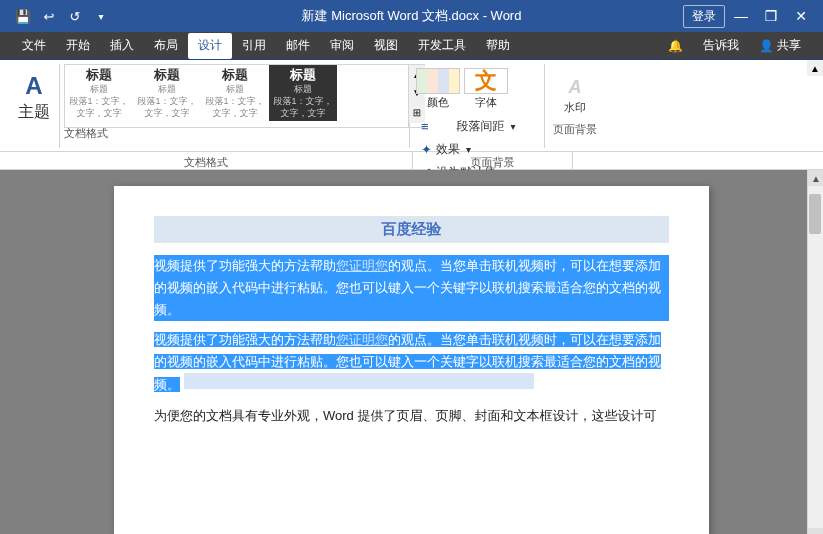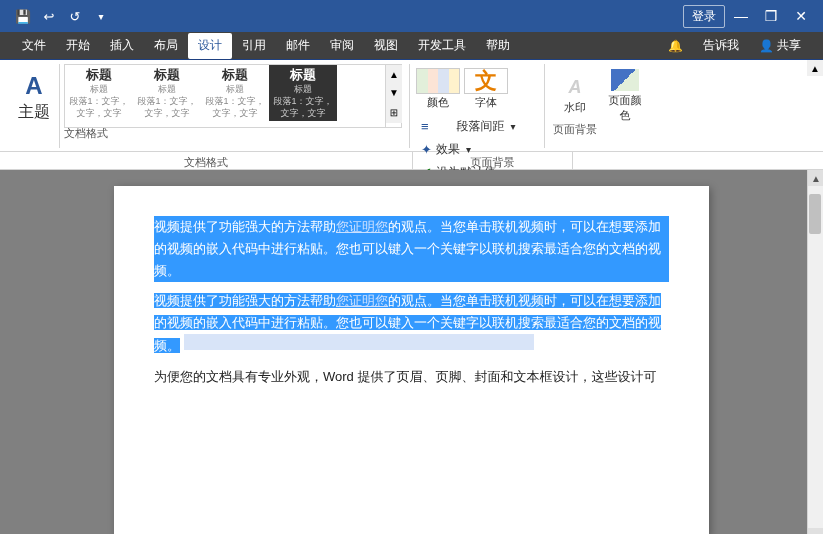--- a/index.html
+++ b/index.html
@@ -291,20 +291,21 @@
 </head>
 <body>
 
 <div class="title-bar">
   <div class="quick-access">
     <button class="qa-btn">💾</button>
     <button class="qa-btn">↩</button>
     <button class="qa-btn">↺</button>
     <button class="qa-btn" style="font-size:10px;">▾</button>
   </div>
+  <div class="title-bar-title">新建 Microsoft Word 文档.docx - Word</div>
   <div class="title-bar-right">
     <button class="login-btn">登录</button>
     <button class="win-btn">—</button>
     <button class="win-btn">❒</button>
     <button class="win-btn close">✕</button>
   </div>
 </div>
 
 <div class="menu-bar">
   <div class="menu-item">文件</div>
@@ -332,21 +333,21 @@
 
   <div class="ribbon-group" style="width:56px; border-right:1px solid #d4d4d4;">
     <div class="theme-btn" style="height:60px; padding-top:6px;">
       <div class="theme-icon" style="font-size:24px; font-weight:bold; color:#2b579a;">A</div>
       <div style="font-size:16px; color:#333;">主题</div>
     </div>
     <div class="ribbon-group-label"></div>
   </div>
 
   <div class="ribbon-group" style="width:350px; padding:0 4px; border-right:1px solid #d4d4d4;">
-    <div style="display:flex; flex-direction:row; align-items:stretch; border:1px solid #d4d4d4; height:64px;">
+    <div style="display:flex; flex-direction:row; align-items:stretch; border:1px solid #d4d4d4; height:64px;gap:23px;">
 
       <div style="display:flex; flex-direction:row; overflow:hidden; width:320px;">
 
         <div class="style-thumb" style="width:68px;">
           <div style="font-size:13px; font-weight:bold; color:#333;">标题</div>
           <div style="font-size:9px; color:#888; line-height:1.3; text-align:center;">标题<br>段落1：文字，文字，文字</div>
         </div>
 
         <div class="style-thumb" style="width:68px;">
           <div style="font-size:13px; font-weight:bold; color:#333;">标题</div>
@@ -413,24 +414,20 @@
   </div>
 
   <div class="ribbon-group" style="width:145px; padding: 4px 8px; border-right:none;">
     <div style="display:flex; flex-direction:row; gap:6px;">
 
       <div class="wb-btn">
         <div style="font-size:18px; opacity:0.4; font-style:italic; color:#888; font-weight:bold;">A</div>
         <div style="font-size:11px; color:#333; text-align:center;">水印</div>
       </div>
 
-      <div class="wb-btn">
-        <div style="width:28px; height:26px; background: linear-gradient(135deg, #4472c4 0%, #4472c4 50%, #e2efda 50%);"></div>
-        <div style="font-size:11px; color:#333; text-align:center;">页面颜色</div>
-      </div>
 
     </div>
     <div class="ribbon-group-label" style="position:relative; text-align:center; font-size:11px; color:#555; padding:2px 0;">页面背景</div>
   </div>
 
   <button class="ribbon-collapse" style="right:0; top:0;">▲</button>
 </div>
 
 <div class="ribbon-bottom-labels" style="display:flex; background:white; border-bottom:1px solid #d4d4d4; height:18px;">
   <div class="rbl-item" style="width:413px; font-size:11px; color:#555; text-align:center; line-height:16px; border-right:1px solid #d4d4d4;">文档格式</div>
@@ -443,20 +440,21 @@
   <div class="right-scrollbar" style="position:absolute; right:0; top:0; width:16px; height:100%;">
     <button class="scroll-btn">▲</button>
     <div class="scroll-track">
       <div class="scroll-thumb"></div>
     </div>
     <button class="scroll-btn">▼</button>
   </div>
 
   <div class="doc-page">
 
+    <div class="doc-title">百度经验</div>
 
     <div class="doc-para selected">
       视频提供了功能强大的方法帮助<span style="text-decoration:underline; color:#cce0ff;">您证明您</span>的观点。当您单击联机视频时，可以在想要添加的视频的嵌入代码中进行粘贴。您也可以键入一个关键字以联机搜索最适合您的文档的视<br>频。
     </div>
 
     <div class="doc-para" style="margin-top:8px;">
       <span class="sel">视频提供了功能强大的方法帮助<span style="text-decoration:underline; color:#cce0ff;">您证明您</span>的观点。当您单击联机视频时，可以在想要添加的视频的嵌入代码中进行粘贴。您也可以键入一个关键字以联机搜索最适合您的文档的视</span><br>
       <span class="sel">频。</span>
       <span style="display:inline-block; width:350px; height:16px; background:#d8e4f8;"></span>
     </div>

